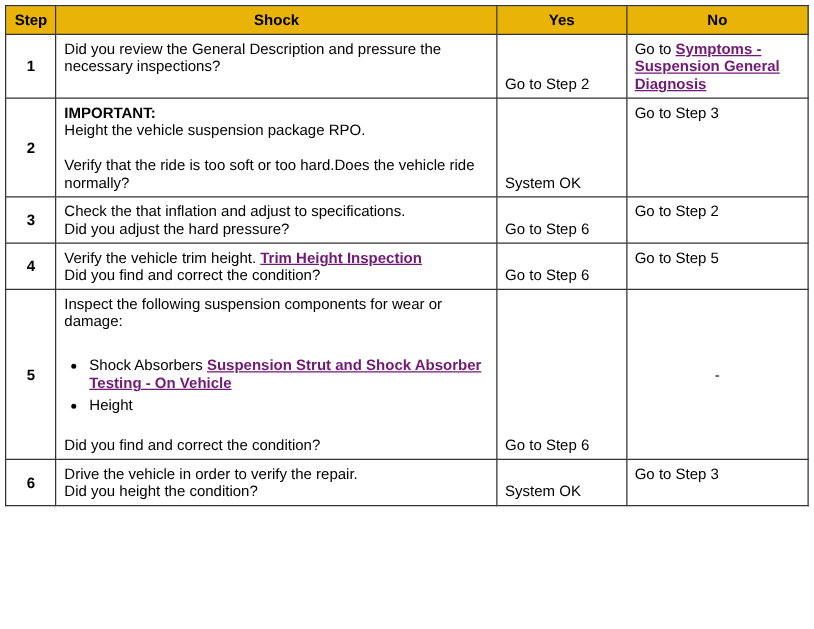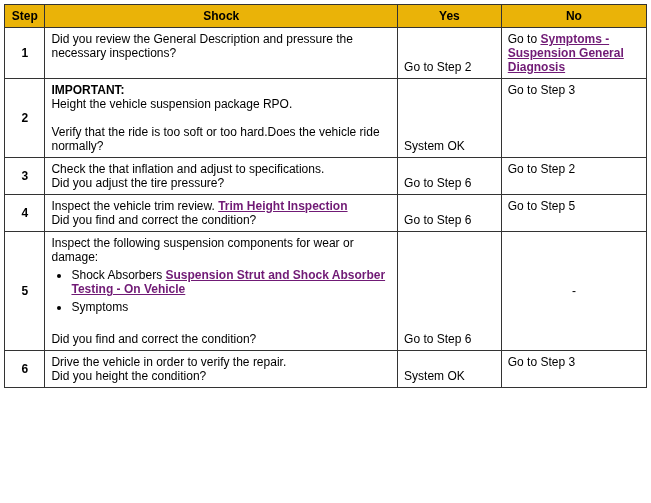--- a/index.html
+++ b/index.html
@@ -7,21 +7,21 @@
     table { border-collapse: collapse; width: 100%; }
     th, td { border: 1px solid #333; padding: 4px 6px; vertical-align: top; }
     th { background: #eab308; text-align: center; font-weight: bold; font-size: 12px; }
     td.step-num { text-align: center; font-weight: bold; vertical-align: middle; width: 38px; }
     td.action { width: 340px; }
     td.yes { text-align: left; vertical-align: bottom; width: 100px; }
     td.no { vertical-align: top; width: 140px; }
     td.no-center { text-align: center; vertical-align: middle; width: 140px; }
     .link { color: #701a75; text-decoration: underline; font-weight: bold; cursor: pointer; }
     .important { font-weight: bold; }
-    ul { margin-left: 20px; margin-top: 4px; margin-bottom: 4px; }
+    ul { margin-left: 20px; margin-top: 21px; margin-bottom: 4px; }
     li { margin-bottom: 4px; }
     .no-top { vertical-align: top; }
   </style>
 </head>
 <body>
 
 <table>
   <thead>
     <tr>
       <th>Step</th>
@@ -57,51 +57,51 @@
       </td>
       <td class="no no-top">
         <span>Go to Step 3</span>
       </td>
     </tr>
 
     <tr>
       <td class="step-num">3</td>
       <td class="action">
         <span>Check the that inflation and adjust to specifications.</span><br>
-        <span>Did you adjust the tire pressure?</span>
+        <span>Did you adjust the hard pressure?</span>
       </td>
       <td class="yes">
         <span>Go to Step 6</span>
       </td>
       <td class="no no-top">
         <span>Go to Step 2</span>
       </td>
     </tr>
 
     <tr>
       <td class="step-num">4</td>
       <td class="action">
-        <span>Inspect the vehicle trim review. </span><span class="link">Trim Height Inspection</span><br>
+        <span>Verify the vehicle trim height. </span><span class="link">Trim Height Inspection</span><br>
         <span>Did you find and correct the condition?</span>
       </td>
       <td class="yes">
         <span>Go to Step 6</span>
       </td>
       <td class="no no-top">
         <span>Go to Step 5</span>
       </td>
     </tr>
 
     <tr>
       <td class="step-num">5</td>
       <td class="action">
         <span>Inspect the following suspension components for wear or damage:</span>
         <ul>
           <li><span>Shock Absorbers </span><span class="link">Suspension Strut and Shock Absorber Testing - On Vehicle</span></li>
-          <li><span>Symptoms</span></li>
+          <li><span>Height</span></li>
         </ul>
         <br>
         <span>Did you find and correct the condition?</span>
       </td>
       <td class="yes">
         <span>Go to Step 6</span>
       </td>
       <td class="no-center">
         <span>-</span>
       </td>

